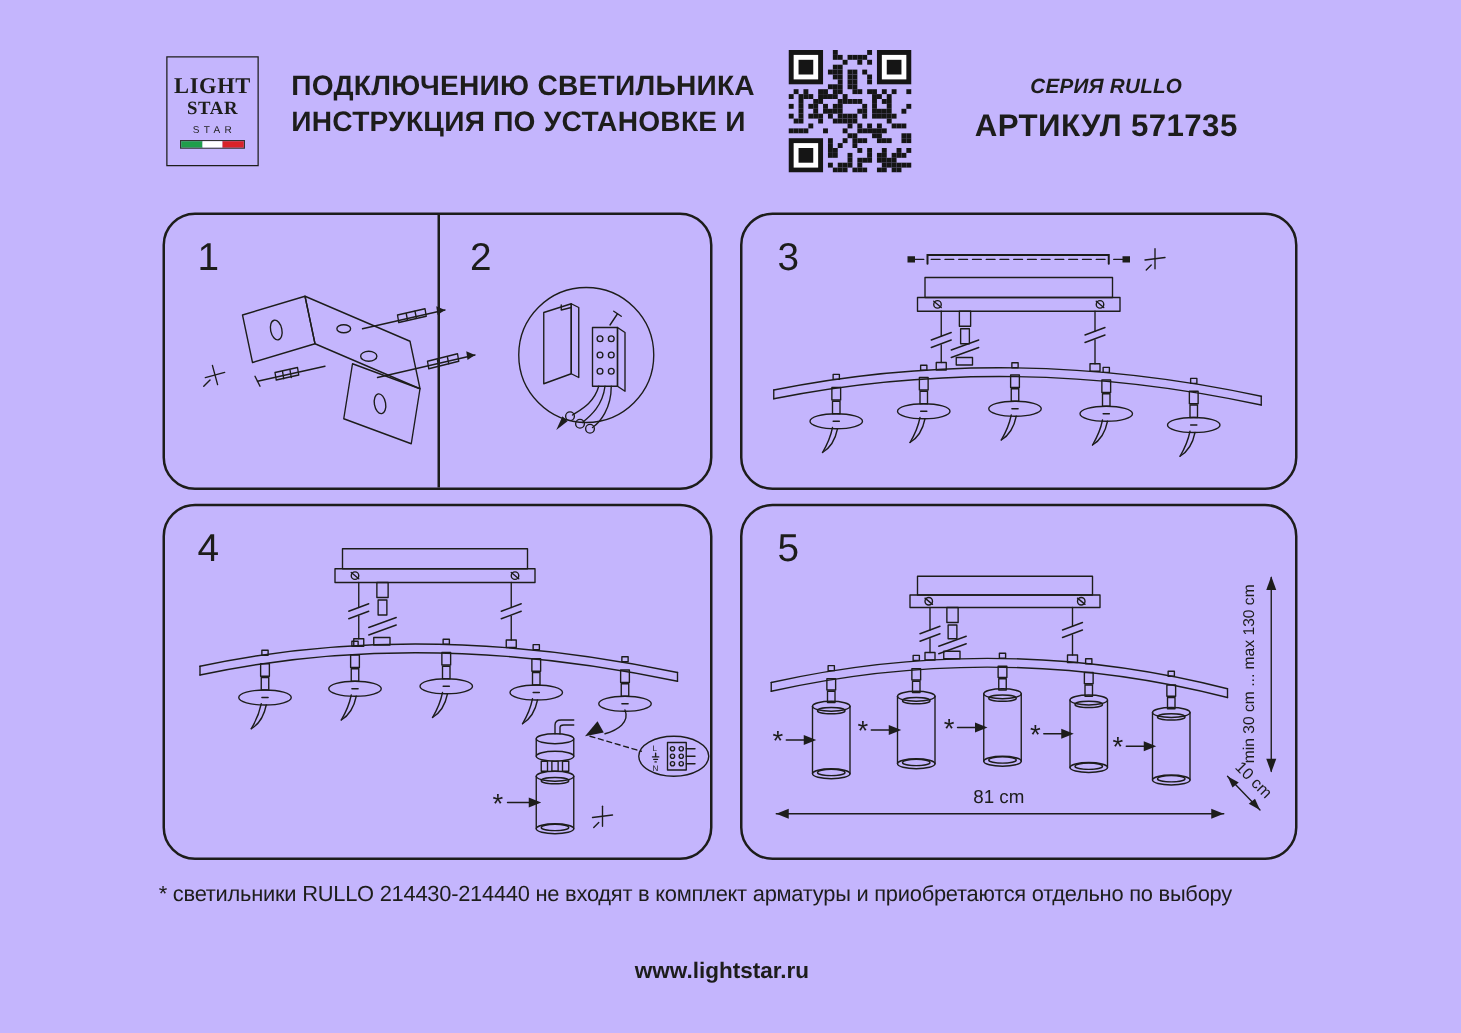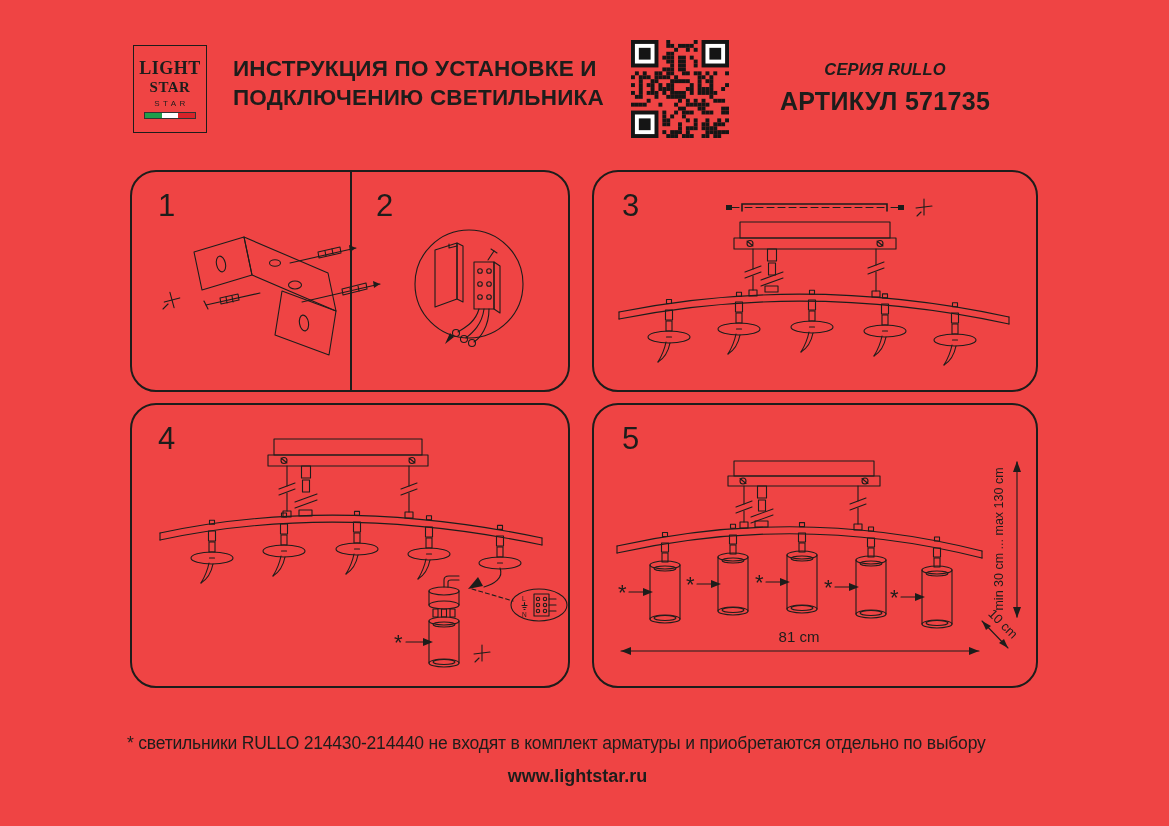--- a/index.html
+++ b/index.html
@@ -1,16 +1,16 @@
 <!DOCTYPE html>
 <html><head>
 <meta charset="utf-8">
 <style>
   html,body{margin:0;padding:0;background:#fff;}
-  .page{position:relative;width:1169px;height:826px;background:#ef4444;overflow:hidden;
+  .page{position:relative;width:1169px;height:826px;background:#c4b5fd;overflow:hidden;
         font-family:"Liberation Sans",sans-serif;color:#1d1d1b;}
   
   .logo{position:absolute;left:133px;top:45px;width:74px;height:88px;border:1.5px solid #1d1d1b;
         box-sizing:border-box;display:flex;flex-direction:column;align-items:center;justify-content:center;}
   .logo-w1{font-family:"Liberation Serif",serif;font-weight:bold;font-size:18px;line-height:17px;letter-spacing:.5px;}
   .logo-w2{font-family:"Liberation Serif",serif;font-weight:bold;font-size:15px;line-height:20px;letter-spacing:.5px;}
   .logo-grp{font-size:8px;letter-spacing:3.5px;padding-left:3px;margin-top:2px;}
   .flag{display:flex;width:52px;height:7px;margin-top:4px;border:1px solid #333;box-sizing:border-box;}
   .flag span{flex:1;height:100%;}
   .title{position:absolute;left:233px;top:54px;font-size:22.5px;font-weight:bold;line-height:29px;letter-spacing:.2px;}
@@ -25,42 +25,42 @@
   #p4 {left:130px;top:403px;width:436px;height:281px;}
   #p5 {left:592px;top:403px;width:442px;height:281px;}
   .divider{position:absolute;left:218px;top:0;width:2px;height:100%;background:#1d1d1b;}
   .num{position:absolute;font-size:31px;color:#1d1d1b;}
   .panel svg{position:absolute;left:0;top:0;}
   svg .ln{fill:none;stroke:#1d1d1b;stroke-width:1.1;stroke-linecap:round;stroke-linejoin:round;}
   svg .ln2{fill:none;stroke:#1d1d1b;stroke-width:1.6;stroke-linecap:round;}
   svg .fl{fill:#1d1d1b;stroke:none;}
   svg text{fill:#1d1d1b;font-family:"Liberation Sans",sans-serif;}
   
-  .note{position:absolute;left:127px;top:705px;font-size:17.5px;letter-spacing:-0.2px;margin-top:28px;}
+  .note{position:absolute;left:127px;top:705px;font-size:17.5px;letter-spacing:-0.2px;}
   .footer{position:absolute;left:0;right:14px;top:766px;text-align:center;font-size:18px;font-weight:bold;}
 </style>
 </head>
 <body>
 
 <div class="page">
 
   <div class="logo">
     <div class="logo-w1">LIGHT</div>
     <div class="logo-w2">STAR</div>
     <div class="logo-grp">STAR</div>
     <div class="flag">
       <span style="background: rgb(31, 158, 75);"></span>
       <span style="background: rgb(255, 255, 255);"></span>
       <span style="background: rgb(216, 35, 42);"></span>
     </div>
   </div>
 
   <div class="title">
+    <div>ПОДКЛЮЧЕНИЮ СВЕТИЛЬНИКА</div>
     <div>ИНСТРУКЦИЯ ПО УСТАНОВКЕ И</div>
-    <div>ПОДКЛЮЧЕНИЮ СВЕТИЛЬНИКА</div>
   </div>
 
   <svg id="qr" class="qr" width="100" height="98" viewBox="0 0 100 100">
       <g fill="#151515">
         <rect x="36" y="0" width="4" height="4"></rect>
         <rect x="64" y="0" width="4" height="4"></rect>
         <rect x="36" y="4" width="4" height="4"></rect>
         <rect x="40" y="4" width="4" height="4"></rect>
         <rect x="48" y="4" width="4" height="4"></rect>
         <rect x="52" y="4" width="4" height="4"></rect>

